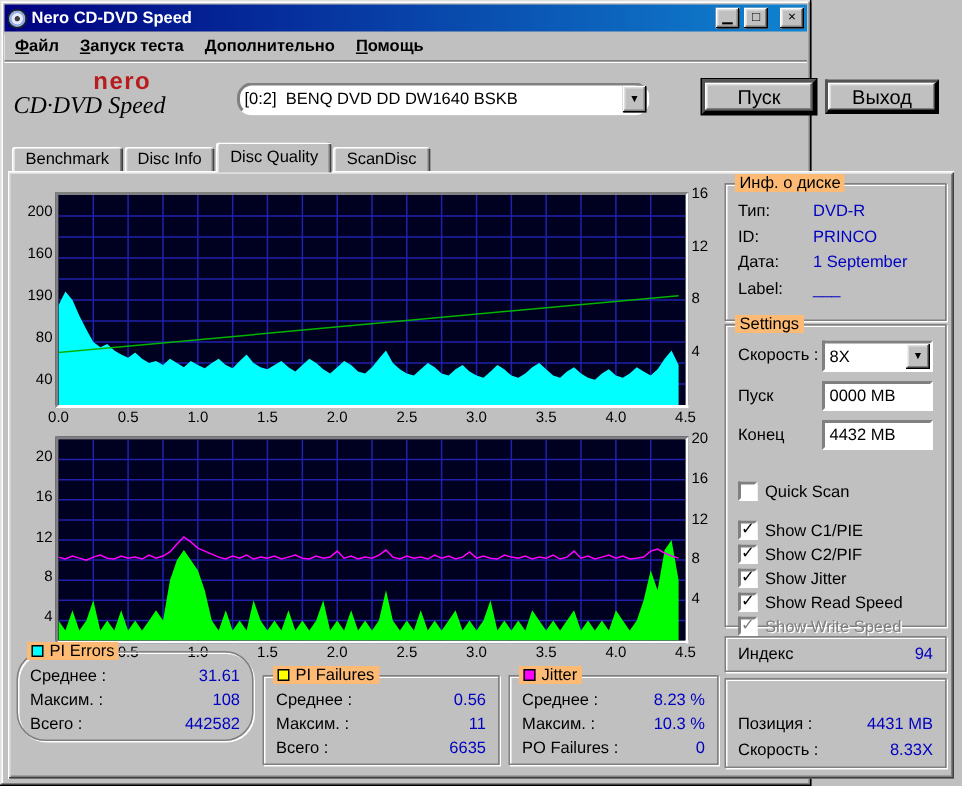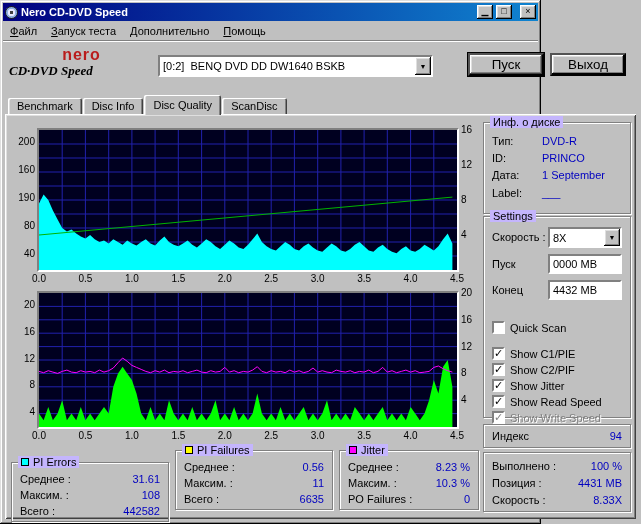--- a/index.html
+++ b/index.html
@@ -15,32 +15,32 @@
   .disc-icon { width:13px; height:13px; border-radius:50%; flex:0 0 13px;
     background:radial-gradient(circle,#404040 0 1.5px,#e8e8ff 2px 3.5px,#8fb0e0 4px 6.5px); border:1px solid #222; }
   .title { color:#fff; font-weight:bold; flex:1; white-space:nowrap; }
   .tbtn { width:16px; height:14px; font-size:9px; line-height:12px; text-align:center; cursor:default; }
   .btn { background:#c0c0c0; box-shadow: inset -1px -1px 0 #000, inset 1px 1px 0 #fff, inset -2px -2px 0 #808080, inset 2px 2px 0 #dfdfdf; }
   .gap2 { width:2px; }
 
   
   .menubar { position:absolute; left:3px; top:22px; right:3px; height:19px; display:flex; align-items:center;
     border-bottom:1px solid #808080; box-shadow:0 1px 0 #fff; }
-  .mitem { display:inline-block; padding:2px 7px; }
+  .mitem { display:inline-block; padding:2px 7px;font-weight:bold; }
   .uline::first-letter { text-decoration:underline; }
 
   
   .header { position:absolute; left:3px; top:42px; right:3px; height:52px; }
   .logo { position:absolute; left:6px; top:3px; width:145px; }
   .logo-nero { color:#b91c1c; font-size:16px; font-weight:bold; letter-spacing:1px; line-height:19px;text-align:center; }
-  .logo-sub { font-family:"Liberation Serif","DejaVu Serif",serif; font-style:italic; font-weight:bold; font-size:13px; line-height:14px; }
+  .logo-sub { font-family:"Liberation Serif","DejaVu Serif",serif; font-style:italic; font-weight:normal; font-size:16px; line-height:14px; }
   .combo { background:#fff; border:2px solid; border-color:#808080 #fff #fff #808080; display:flex; align-items:center; }
   .combo-text { flex:1; padding:0 3px; white-space:pre; overflow:hidden; }
   .combo-btn { width:16px; align-self:stretch; display:flex; align-items:center; justify-content:center; font-size:7px; }
-  .drive-combo { position:absolute; left:155px; top:13px; width:275px; height:22px; }
+  .drive-combo { position:absolute; left:155px; top:13px; width:275px; height:22px;border-radius:10px; }
   .pushbtn { position:absolute; display:flex; align-items:center; justify-content:center; }
   .pushbtn.default { box-shadow: 0 0 0 1px #000, inset -1px -1px 0 #404040, inset 1px 1px 0 #fff, inset -2px -2px 0 #808080, inset 2px 2px 0 #dfdfdf; }
 
   
   .tabstrip { position:absolute; left:8px; top:95px; height:20px; display:flex; align-items:flex-end; }
   .tab { height:17px; padding:2px 9px 0 9px; margin-right:1px; background:#c0c0c0; border-radius:2px 2px 0 0;
     box-shadow: inset 1px 1px 0 #fff, inset -1px 0 0 #404040, inset 2px 0 0 #dfdfdf, inset -2px 0 0 #808080; }
   .tab.active { height:20px; padding-top:4px; position:relative; z-index:3; }
 
   .tabpage { position:absolute; left:5px; top:114px; width:631px; height:405px; background:#c0c0c0;
@@ -48,21 +48,21 @@
 
   
   .chart { position:absolute; }
   .plot { position:absolute; background:#000020; border:2px solid; border-color:#808080 #fff #fff #808080; }
   .axlbl { position:absolute; font-size:10px; color:#000; white-space:nowrap; }
   .axlbl.yl { width:24px; text-align:right;margin-top:12px; }
   .axlbl.xl { width:22px; text-align:center; }
 
   
   .group { position:absolute; border:1px solid #808080; box-shadow: inset 1px 1px 0 #fff, 1px 1px 0 #fff; }
-  .legend { position:absolute; top:-7px; left:6px; background:#c4b5fd; padding:0 3px; display:flex; align-items:center; gap:4px; white-space:nowrap; }
+  .legend { position:absolute; top:-7px; left:6px; background:#fdba74; padding:0 3px; display:flex; align-items:center; gap:4px; white-space:nowrap; }
   .swatch { width:8px; height:8px; border:1px solid #000; display:inline-block; }
 
   .row { position:absolute; left:8px; right:8px; display:flex; justify-content:space-between; white-space:nowrap; }
   .val { color:#0000c0; }
   .irow { position:absolute; left:8px; right:4px; white-space:nowrap; }
   .irow .val { position:absolute; left:50px; top:0; }
 
   .slabel { position:absolute; left:8px; white-space:nowrap; }
   .input { position:absolute; background:#fff; border:2px solid; border-color:#808080 #fff #fff #808080;
     font-size:11px; padding:0 3px; height:20px; color:#000; }
@@ -222,21 +222,21 @@
         <span class="axlbl xl" style="left: 109.889px; top: 145px;">1.0</span>
         <span class="axlbl xl" style="left: 156.333px; top: 145px;">1.5</span>
         <span class="axlbl xl" style="left: 202.778px; top: 145px;">2.0</span>
         <span class="axlbl xl" style="left: 249.222px; top: 145px;">2.5</span>
         <span class="axlbl xl" style="left: 295.667px; top: 145px;">3.0</span>
         <span class="axlbl xl" style="left: 342.111px; top: 145px;">3.5</span>
         <span class="axlbl xl" style="left: 388.556px; top: 145px;">4.0</span>
         <span class="axlbl xl" style="left: 435px; top: 145px;">4.5</span>
       </div>
 
-    <div class="group" style="left:6px;top:348px;width:158px;height:60px;">
+    <div class="group" style="left:6px;top:320px;width:158px;height:60px;border-radius:19px;">
       <span class="legend">
         <span class="swatch" style="background: rgb(0, 255, 255);"></span>
         <span>PI Errors</span>
       </span>
       <div class="row" style="top:10px">
         <span>Среднее :</span>
         <span class="val">31.61</span>
       </div>
       <div class="row" style="top:26px">
         <span>Максим. :</span>
@@ -350,24 +350,20 @@
     </div>
 
     <div class="group" style="left:478px;top:310px;width:148px;height:24px;">
       <div class="index-row">
         <span>Индекс</span>
         <span class="val">94</span>
       </div>
     </div>
 
     <div class="group" style="left:478px;top:338px;width:148px;height:60px;">
-      <div class="row" style="top:7px">
-        <span>Выполнено :</span>
-        <span class="val">100 %</span>
-      </div>
       <div class="row" style="top:24px">
         <span>Позиция :</span>
         <span class="val">4431 MB</span>
       </div>
       <div class="row" style="top:41px">
         <span>Скорость :</span>
         <span class="val">8.33X</span>
       </div>
     </div>
 

